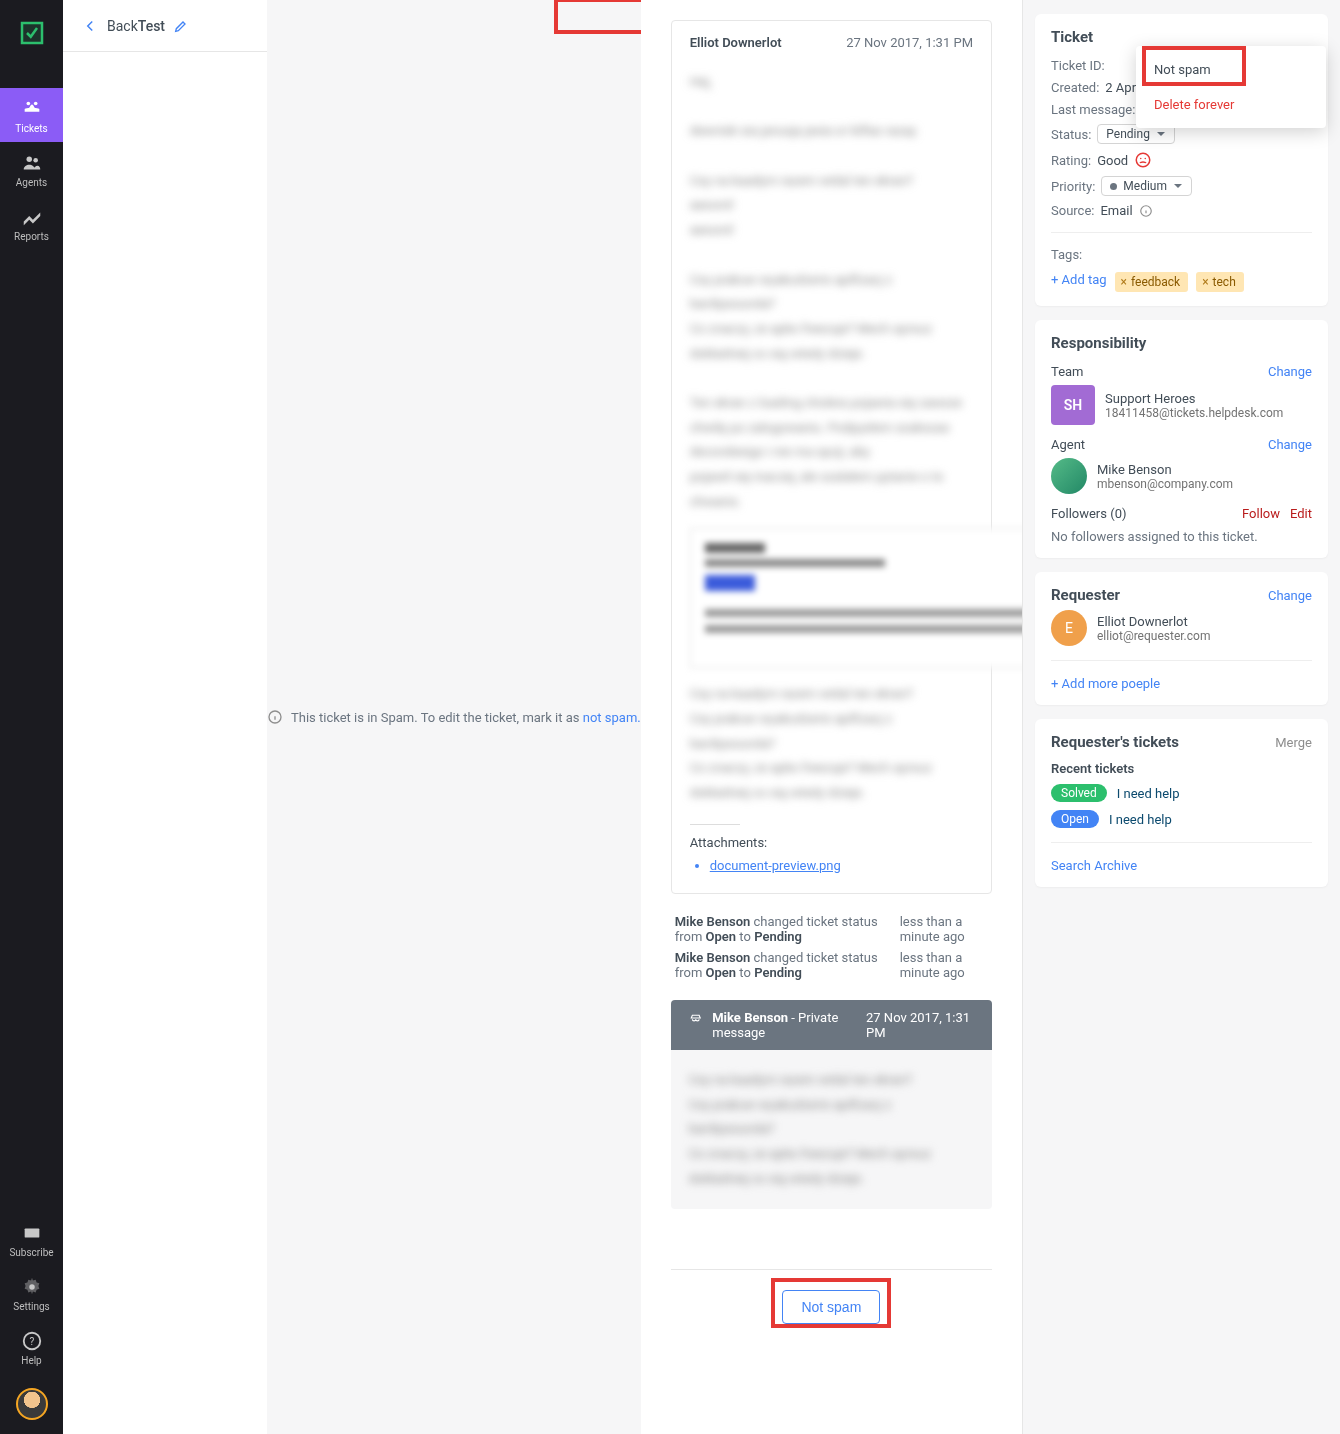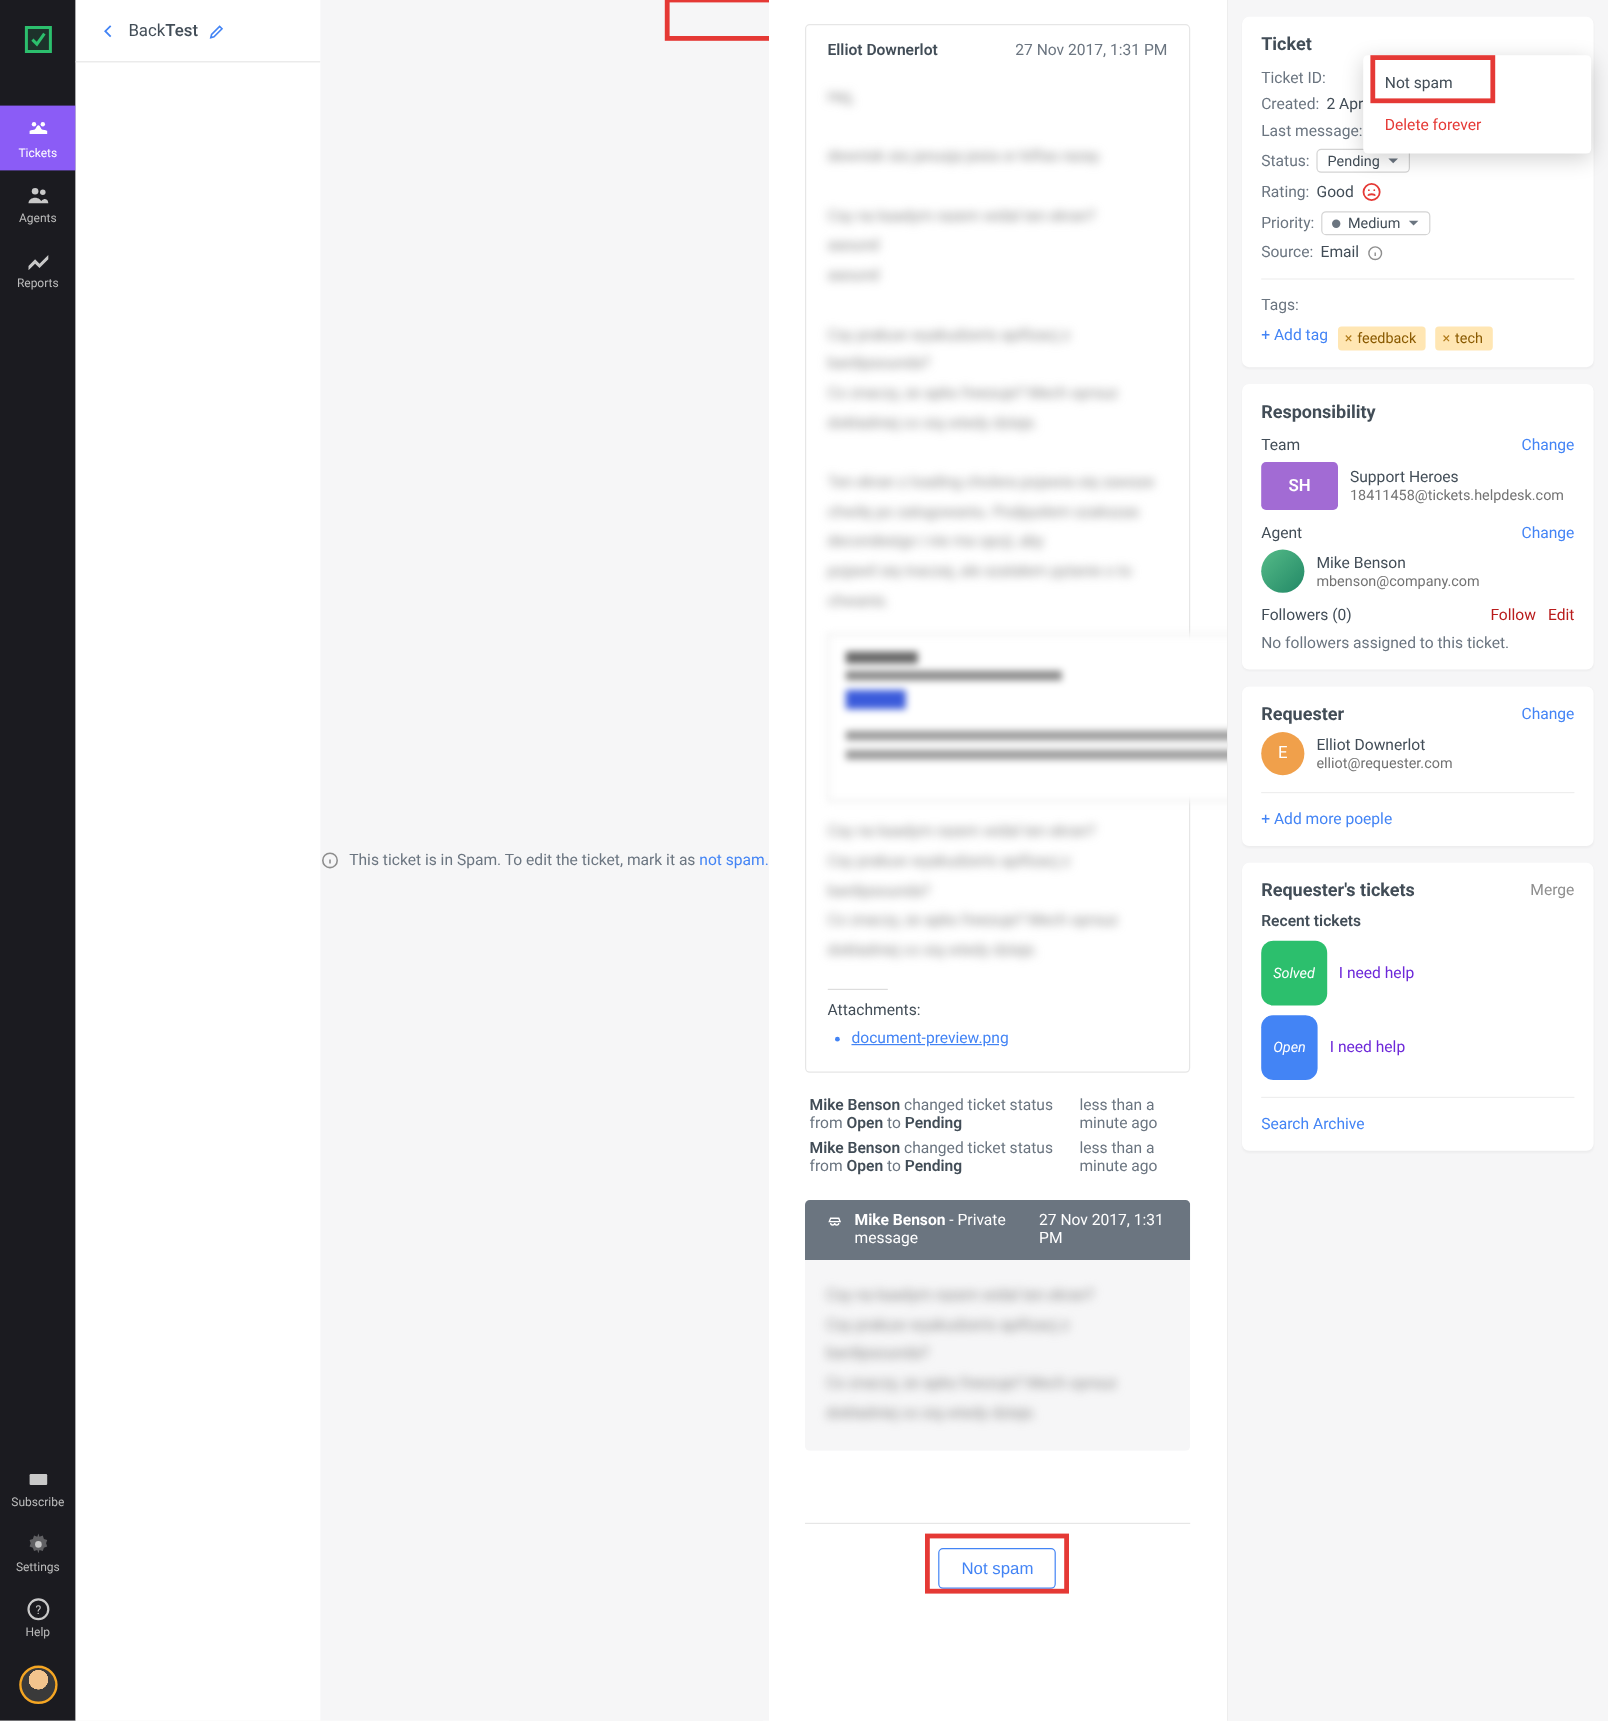--- a/index.html
+++ b/index.html
@@ -73,33 +73,33 @@
   .medium-dot { width: 7px; height: 7px; border-radius: 50%; background: #6b7580; }
   .rating-face { width: 18px; height: 18px; }
   .tagrow { display: flex; align-items: flex-start; gap: 8px; margin-top: 10px; flex-wrap: wrap; }
   .addtag { color: #4384f5; font-size: 13px; cursor: pointer; }
   .tag { background: #ffe6b3; color: #8a5a00; font-size: 12px; padding: 3px 8px 3px 6px; border-radius: 3px; display: inline-flex; align-items: center; gap: 4px; }
   .tag .x { color: #b07a1a; cursor: pointer; }
   .section-row { display: flex; justify-content: space-between; align-items: center; margin: 12px 0 6px; }
   .section-row .label { font-size: 13px; color: #424d57; }
   .change { color: #4384f5; font-size: 13px; cursor: pointer; }
   .entity { display: flex; align-items: center; gap: 10px; margin: 6px 0 10px; }
-  .avatar-sq { width: 64px; height: 40px; border-radius: 4px; display: flex; align-items: center; justify-content: center; color: #fff; font-weight: 600; font-size: 14px; }
+  .avatar-sq { width: 44px; height: 40px; border-radius: 4px; display: flex; align-items: center; justify-content: center; color: #fff; font-weight: 600; font-size: 14px; }
   .avatar-ci { width: 36px; height: 36px; border-radius: 50%; display: flex; align-items: center; justify-content: center; color: #fff; }
   .entity .name { font-size: 13px; color: #424d57; }
   .entity .sub { font-size: 12px; color: #737373; }
   .followers-row { display: flex; justify-content: space-between; margin-top: 12px; font-size: 13px; }
   .followers-row .links { color: #b91c1c; display: flex; gap: 10px; }
   .followers-row .links span { cursor: pointer; }
   .muted { color: #6b7580; font-size: 13px; }
-  .badge { display: inline-block; color: #fff; font-size: 12px; padding: 20px 10px; border-radius: 10px; font-style: italic; }
+  .badge { display: inline-block; color: #fff; font-size: 12px; padding: 2px 10px; border-radius: 10px; }
   .badge.solved { background: #2cbf6d; }
   .badge.open { background: #4384f5; }
   .tkt-line { display: flex; align-items: center; gap: 10px; margin: 8px 0; font-size: 13px; }
-  .tkt-line a { color: #6d28d9; text-decoration: none; cursor: pointer; }
+  .tkt-line a { color: #0c4a6e; text-decoration: none; cursor: pointer; }
   .menu-popover { position: absolute; right: 14px; top: 46px; background: #fff; border-radius: 4px; box-shadow: 0 4px 18px rgba(0,0,0,.18); width: 190px; z-index: 10; padding: 6px 0; }
   .menu-popover .mi { padding: 10px 18px; font-size: 13px; cursor: pointer; }
   .menu-popover .mi.danger { color: #e53935; }
   hr.sep { border: none; border-top: 1px solid #eee; margin: 14px 0; }
 </style>
 </head>
 <body>
 
 <div class="app">
 

